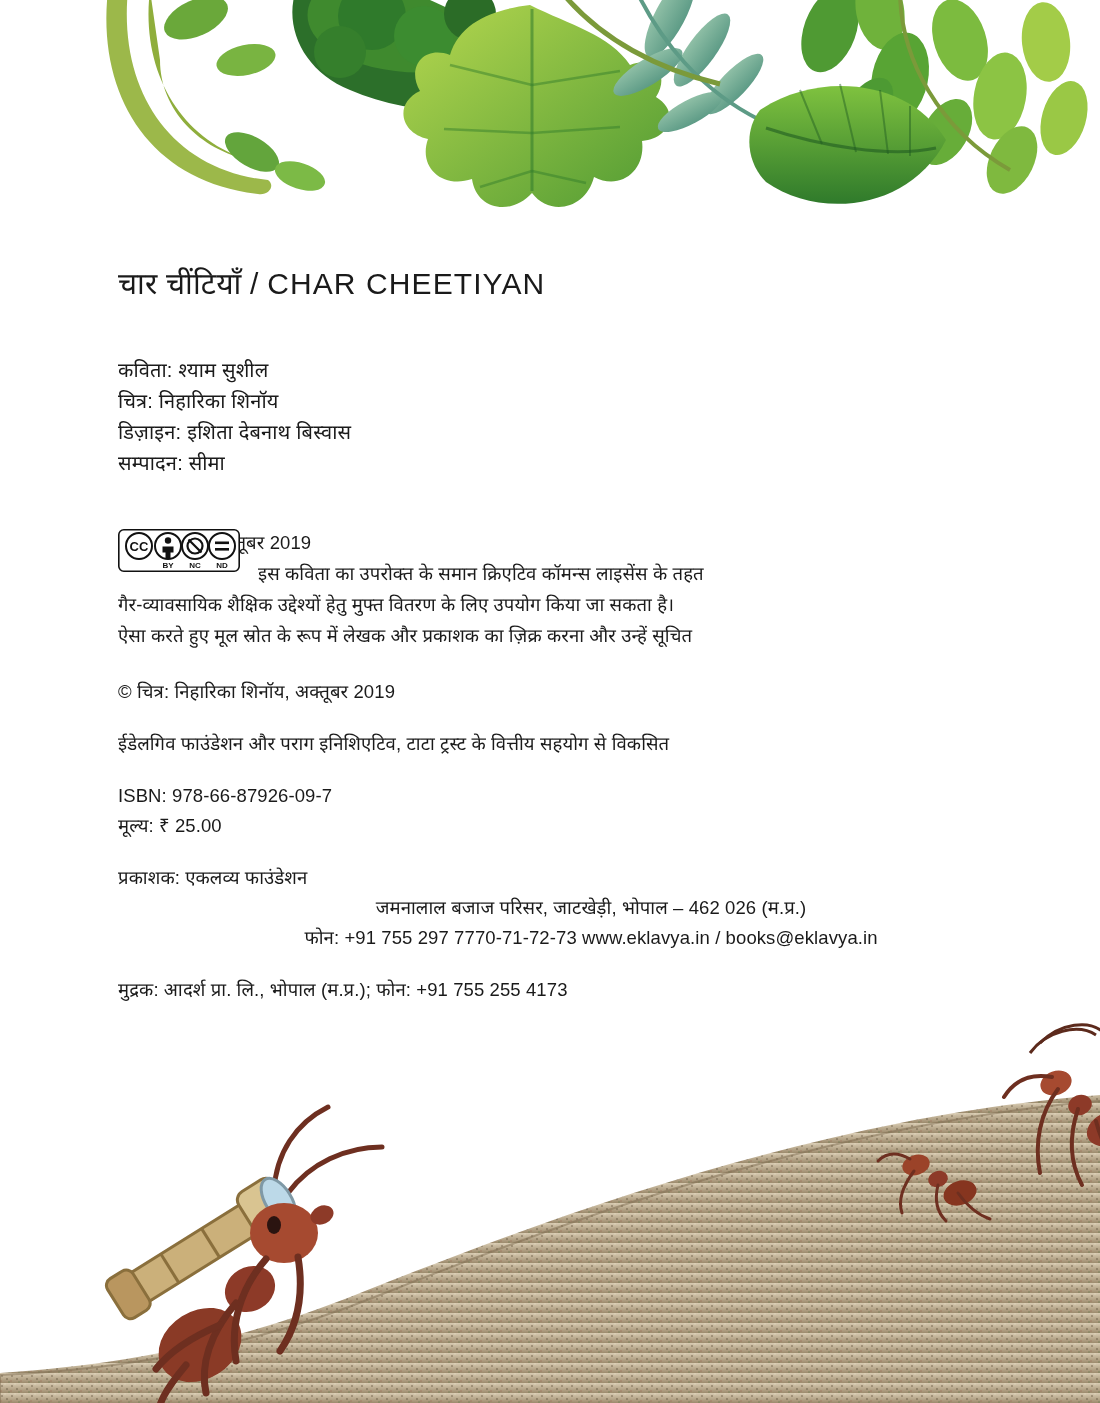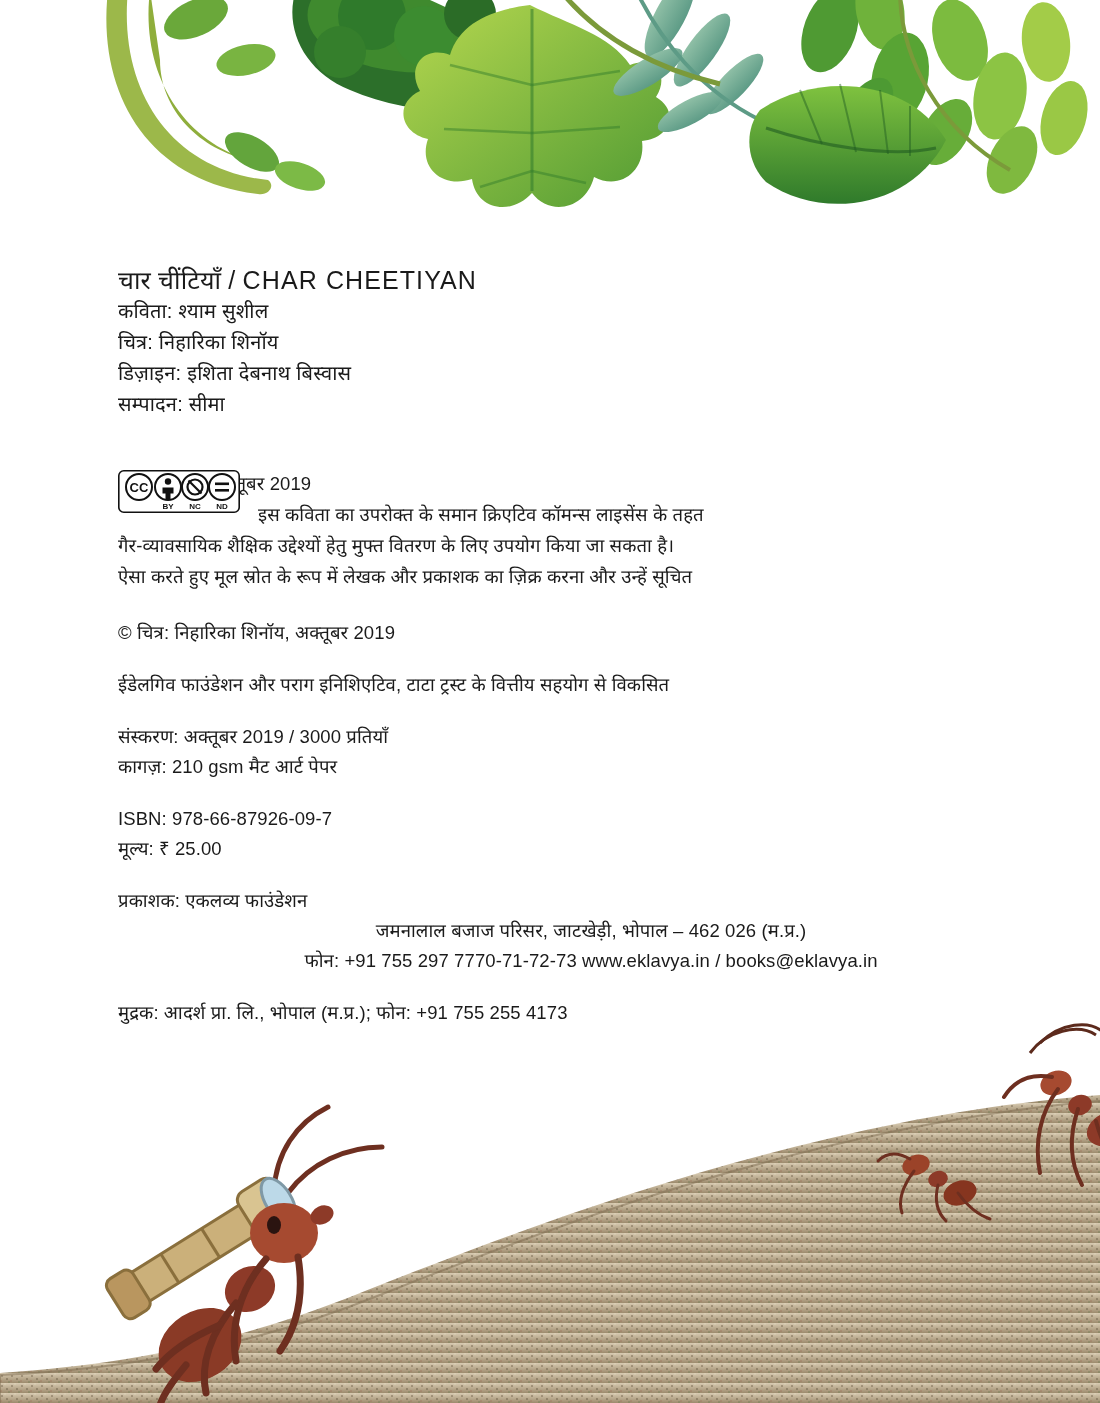--- a/index.html
+++ b/index.html
@@ -33,22 +33,23 @@
 
   
   .page-body {
     position: absolute;
     left: 118px;
     top: 262px;
     width: 880px;
   }
 
   .title-line {
-    font-size: 25px;
+    font-size: 30px;
     letter-spacing: 0.2px;
+    margin-bottom: 52px;
     white-space: nowrap;
   }
   .title-hi { font-weight: 400; }
   .title-sep { font-weight: 400; }
   .title-en { letter-spacing: 1.1px; }
 
   .credits { margin-bottom: 48px; }
   .credits .line {
     font-size: 20px;
     line-height: 31px;
@@ -211,24 +212,20 @@
       <div class="second">इस कविता का उपरोक्त के समान क्रिएटिव कॉमन्स लाइसेंस के तहत</div>
       <div>गैर-व्यावसायिक शैक्षिक उद्देश्यों हेतु मुफ्त वितरण के लिए उपयोग किया जा सकता है।</div>
       <div>ऐसा करते हुए मूल स्रोत के रूप में लेखक और प्रकाशक का ज़िक्र करना और उन्हें सूचित</div>
     </div>
   </section>
 
   <div class="para">© चित्र: निहारिका शिनॉय, अक्तूबर 2019</div>
 
   <div class="para">ईडेलगिव फाउंडेशन और पराग इनिशिएटिव, टाटा ट्रस्ट के वित्तीय सहयोग से विकसित</div>
 
-  <section class="group">
-    <div class="line">संस्करण: अक्तूबर 2019 / 3000 प्रतियाँ</div>
-    <div class="line">कागज़: 210 gsm मैट आर्ट पेपर</div>
-  </section>
 
   <section class="group">
     <div class="line mono-ish">ISBN: 978-66-87926-09-7</div>
     <div class="line">मूल्य: ₹ 25.00</div>
   </section>
 
   <section class="group publisher">
     <div class="line">प्रकाशक: एकलव्य फाउंडेशन</div>
     <div class="line ind">जमनालाल बजाज परिसर, जाटखेड़ी, भोपाल – 462 026 (म.प्र.)</div>
     <div class="line ind">फोन: +91 755 297 7770-71-72-73 www.eklavya.in / books@eklavya.in</div>

